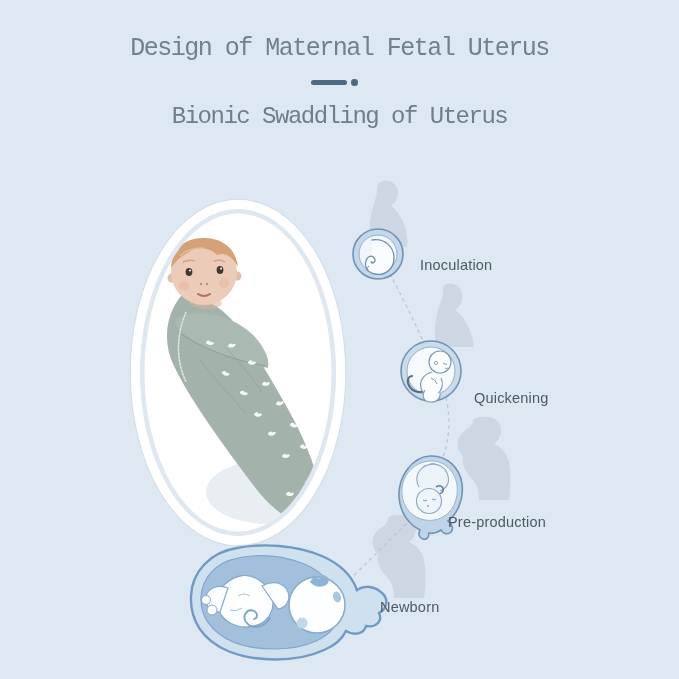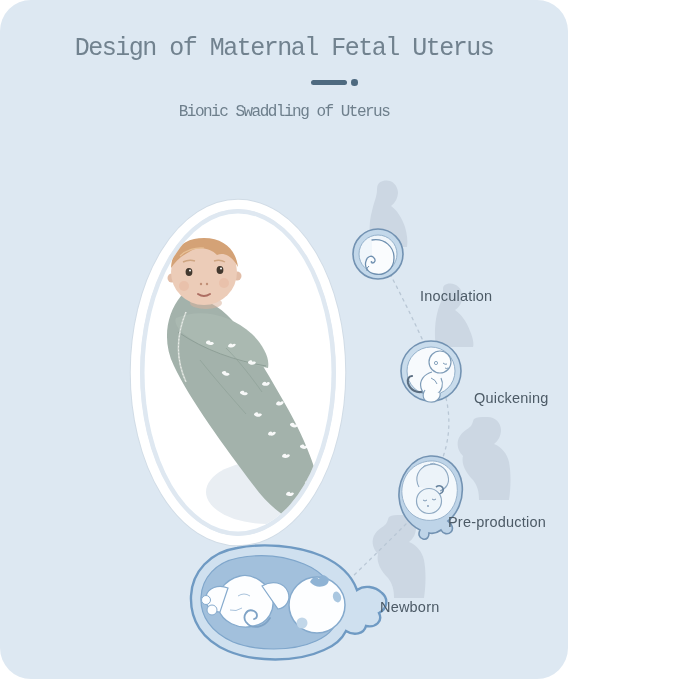--- a/index.html
+++ b/index.html
@@ -1,44 +1,43 @@
 <!DOCTYPE html>
 <html style="--c-background: #dde8f2; --c-title-text: #71828f; --c-subtitle-text: #6e7f8c; --c-divider: #4e6a80; --c-label-text: #4c5a66; --c-silhouette: #ccd7e3; --c-illustration-outline: #7292b2; --c-illustration-ring: #c3d8ea; --c-womb-cavity: #a2c0dc; --c-frame-ring: #ffffff; --c-swaddle: #a3b2ab; --c-baby-skin: #ecccb8; --c-baby-hair: #d4a276;"><head>
 <meta charset="utf-8">
 <style>
   html,body{margin:0;padding:0;background:#fff;}
   .canvas{
-    position:relative;width:568px;height:679px;overflow:hidden;
+    position:relative;width:679px;height:679px;overflow:hidden;
     background:var(--c-background,#dde8f2);
     font-family:"Liberation Sans",sans-serif;
-    border-radius:31px;
   }
   .title,.subtitle{
     position:absolute;left:0;right:0;text-align:center;
     font-family:"Liberation Mono","DejaVu Sans Mono",monospace;
     font-weight:400;letter-spacing:-1.5px;line-height:1.05;
     color:var(--c-title-text,#71828f);
   }
   .title{top:36px;font-size:25px;}
-  .subtitle{font-size:16px;color:var(--c-subtitle-text,#6e7f8c);}
+  .subtitle{font-size:24px;color:var(--c-subtitle-text,#6e7f8c);}
   #subtitle-1{top:104px;}
   #subtitle-2{top:136px;}
   .divider-line{
     position:absolute;left:311px;top:80px;width:36px;height:4.5px;
     border-radius:3px;background:var(--c-divider,#4e6a80);
   }
   .divider-dot{
     position:absolute;left:351px;top:79px;width:6.5px;height:6.5px;
     border-radius:50%;background:var(--c-divider,#4e6a80);
   }
   .stage-label{
     position:absolute;font-size:14.5px;letter-spacing:.2px;
     color:var(--c-label-text,#4c5a66);white-space:nowrap;
   }
-  #stage-label-0{left:420px;top:257px;margin-top:31px;}
+  #stage-label-0{left:420px;top:257px;}
   #stage-label-1{left:474px;top:374px;margin-top:16px;}
   #stage-label-2{left:448px;top:514px;}
   #stage-label-3{left:380px;top:599px;}
   svg.art{position:absolute;left:0;top:0;}
 </style>
 </head>
 <body>
 
 <div class="canvas">
 

